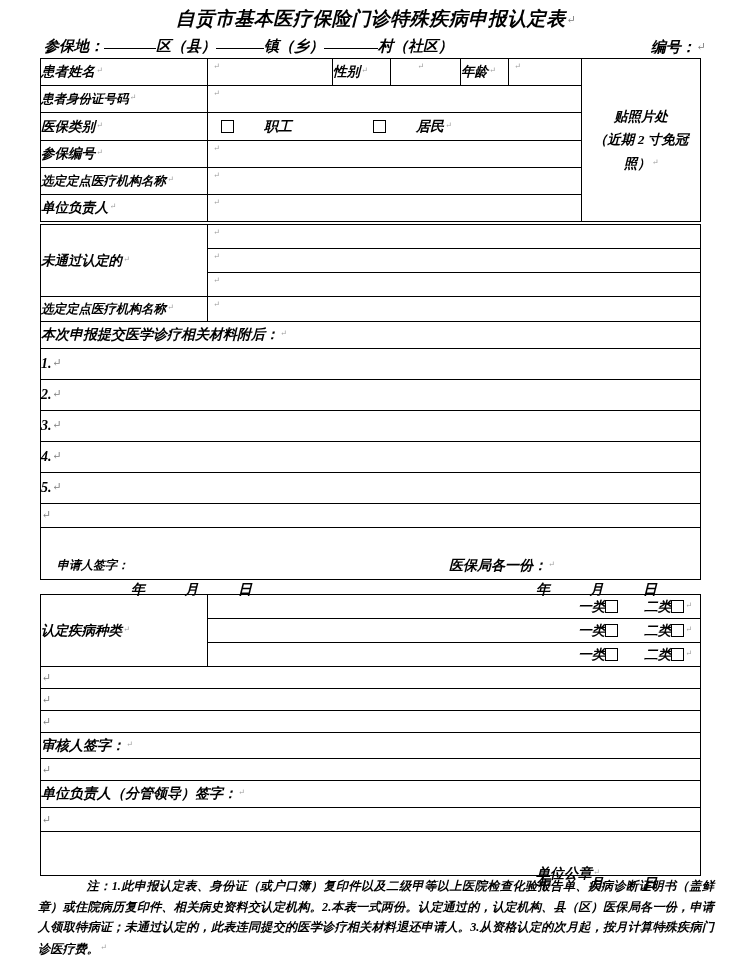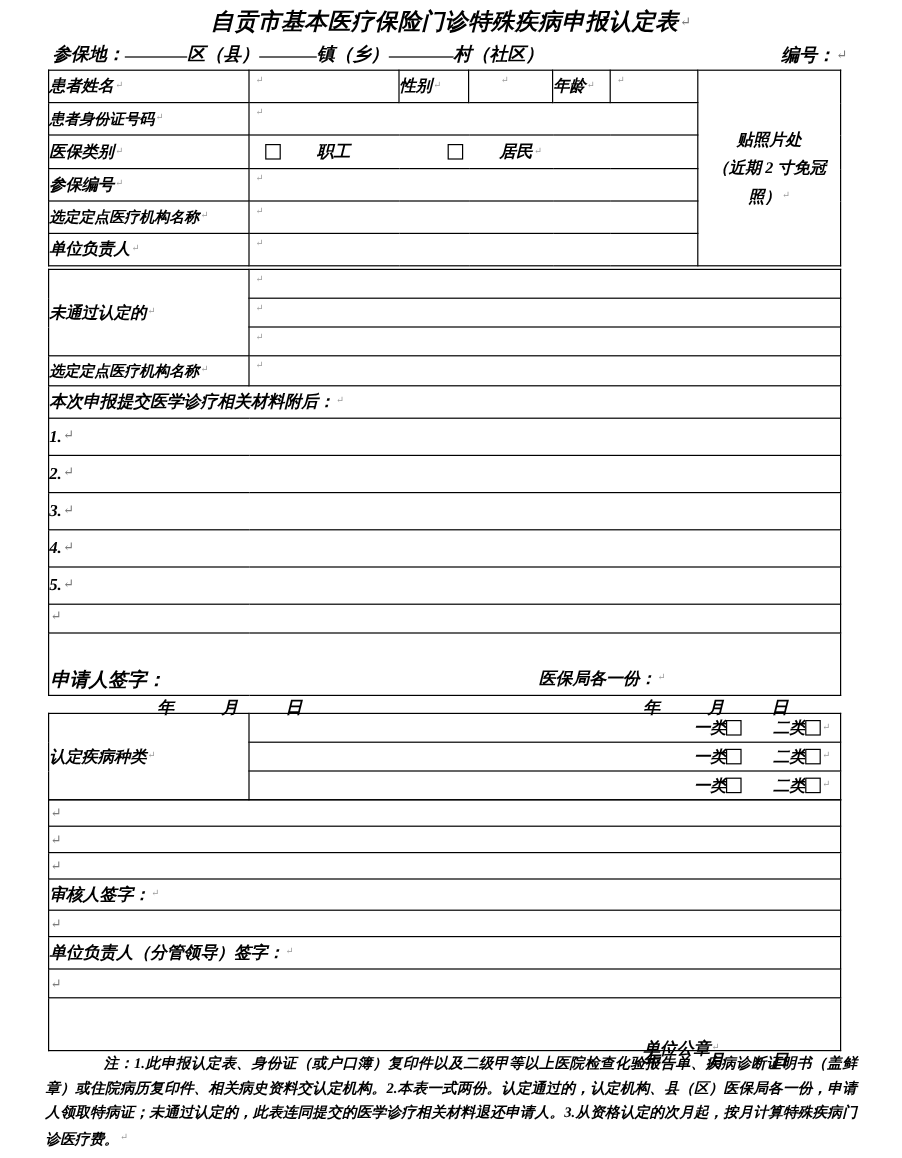--- a/index.html
+++ b/index.html
@@ -142,24 +142,24 @@
     font-size: 14px;
     padding-left: 8px;
   }
 
   .sig-row {
     position: relative;
     height: 100%;
   }
   .sig-a {
     position: absolute;
-    left: 1px;
+    left: 16px;
     top: 3px;
     font-weight: bold;
-    font-size: 16px;
+    font-size: 12px;
     white-space: nowrap;
   }
   .sig-b {
     position: absolute;
     left: 408px;
     top: 3px;
     font-weight: bold;
     font-size: 14px;
     white-space: nowrap;
   }

